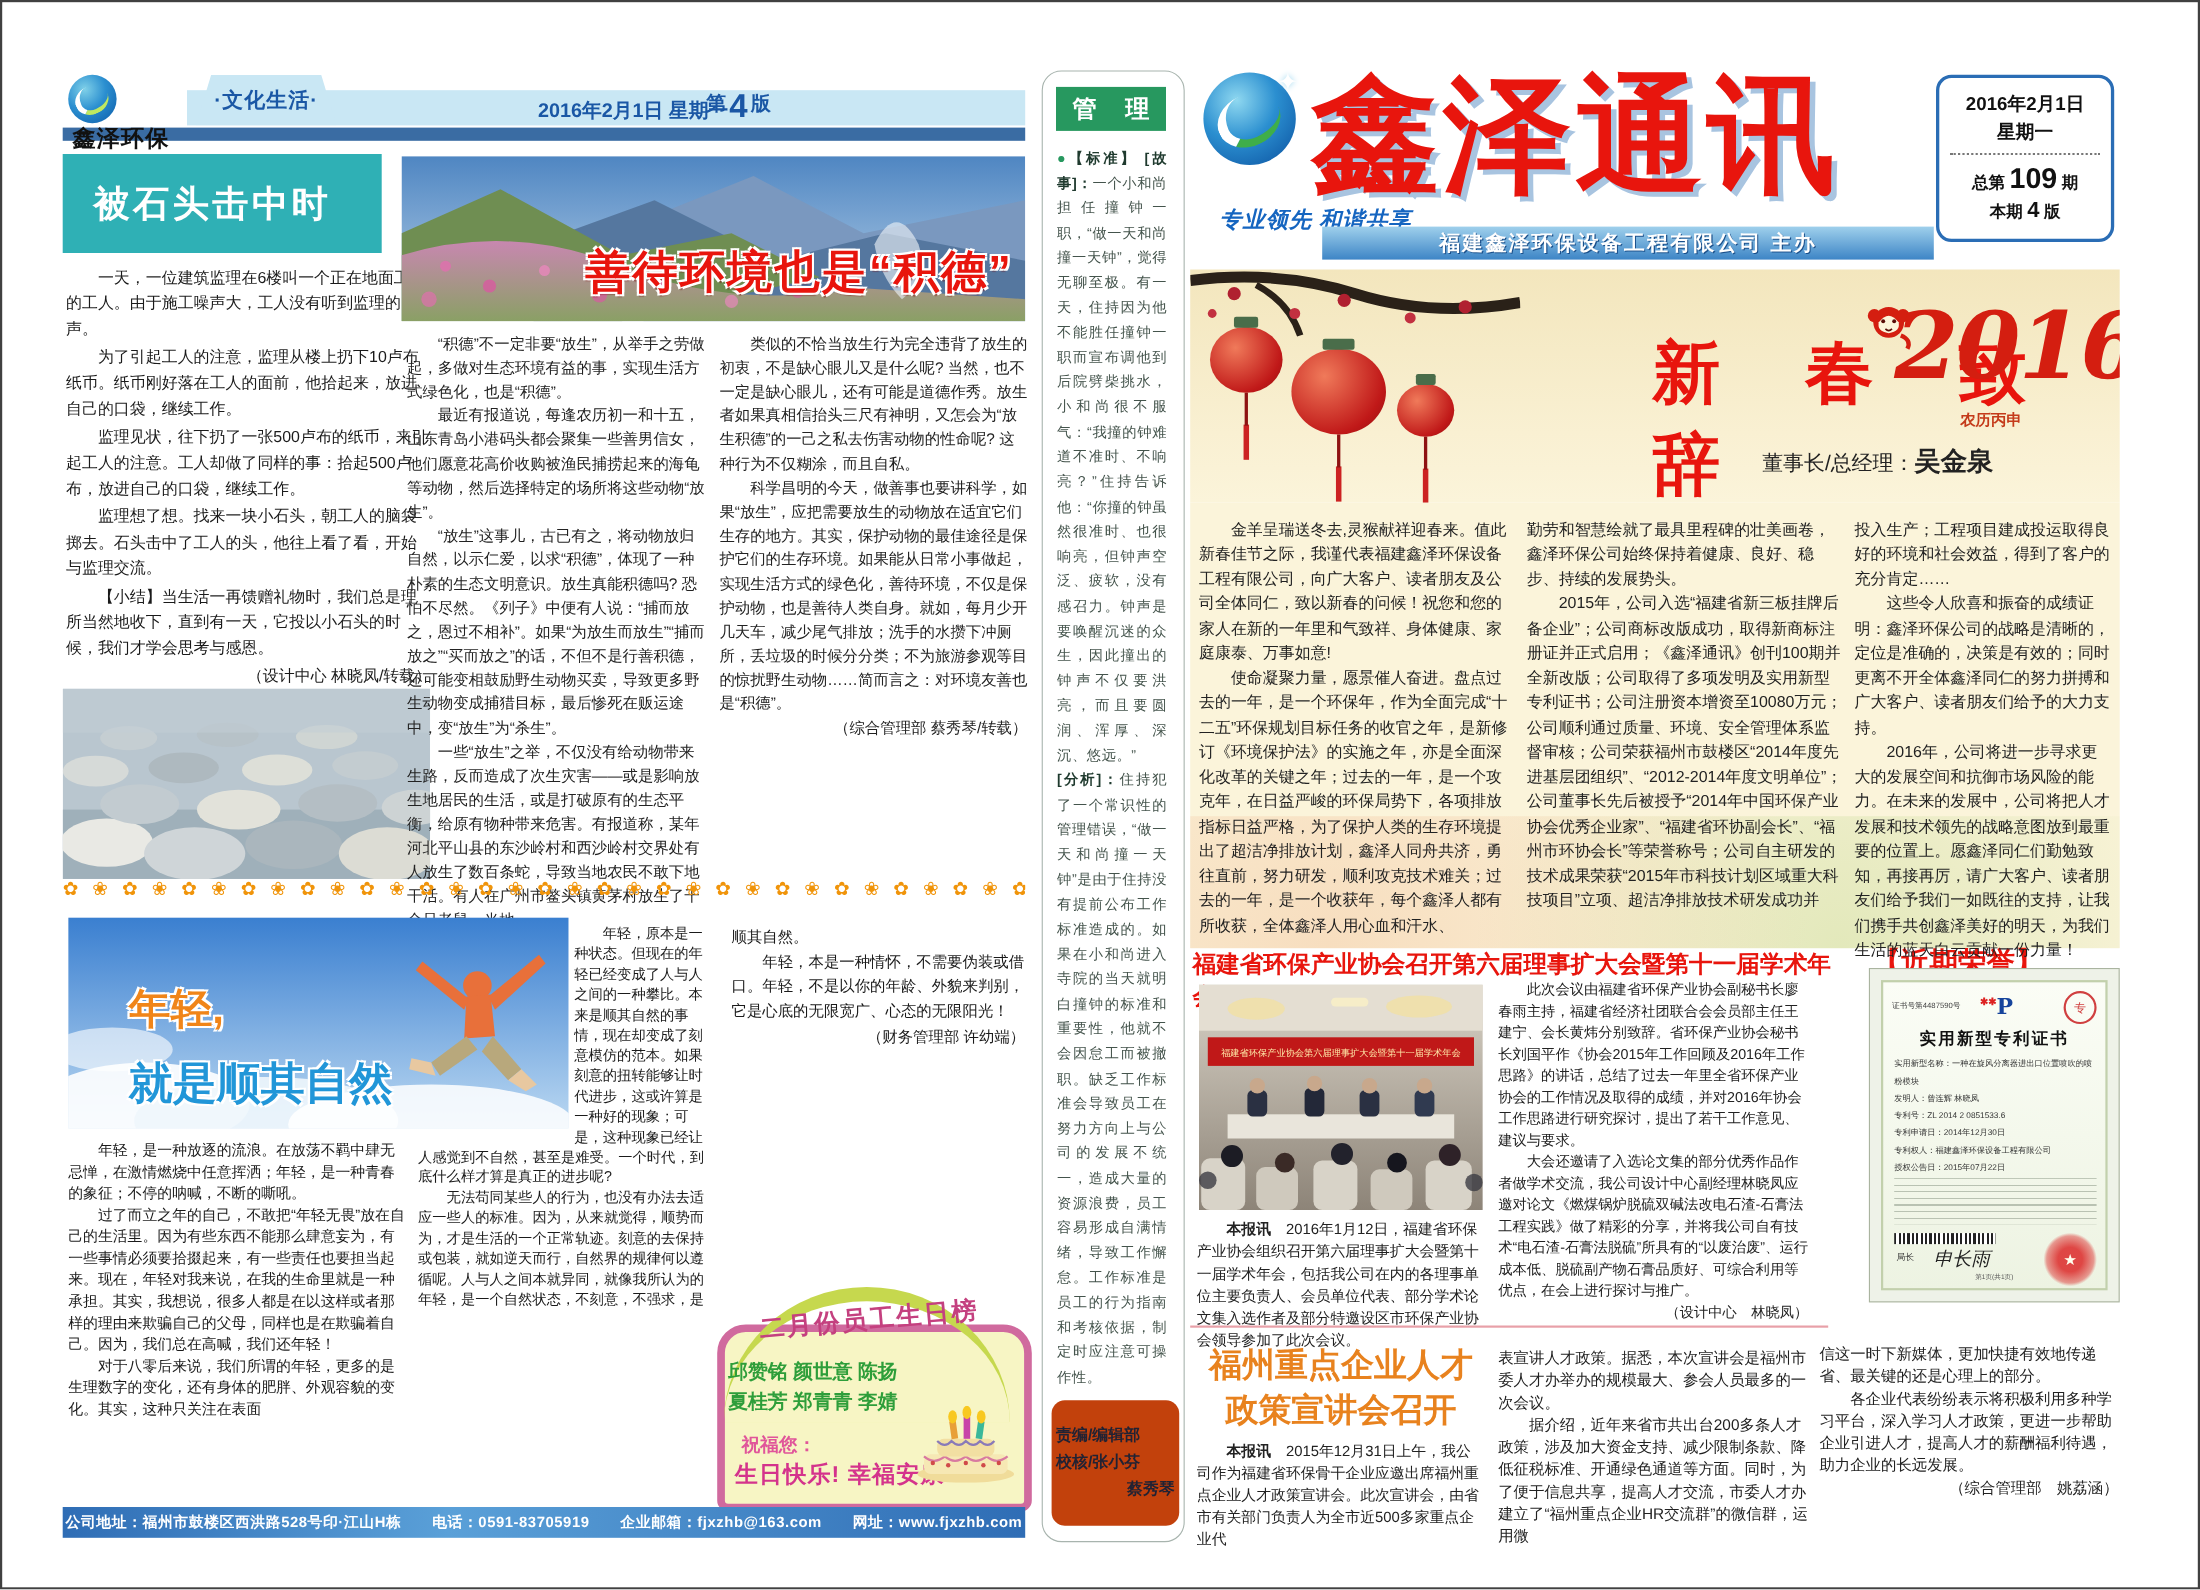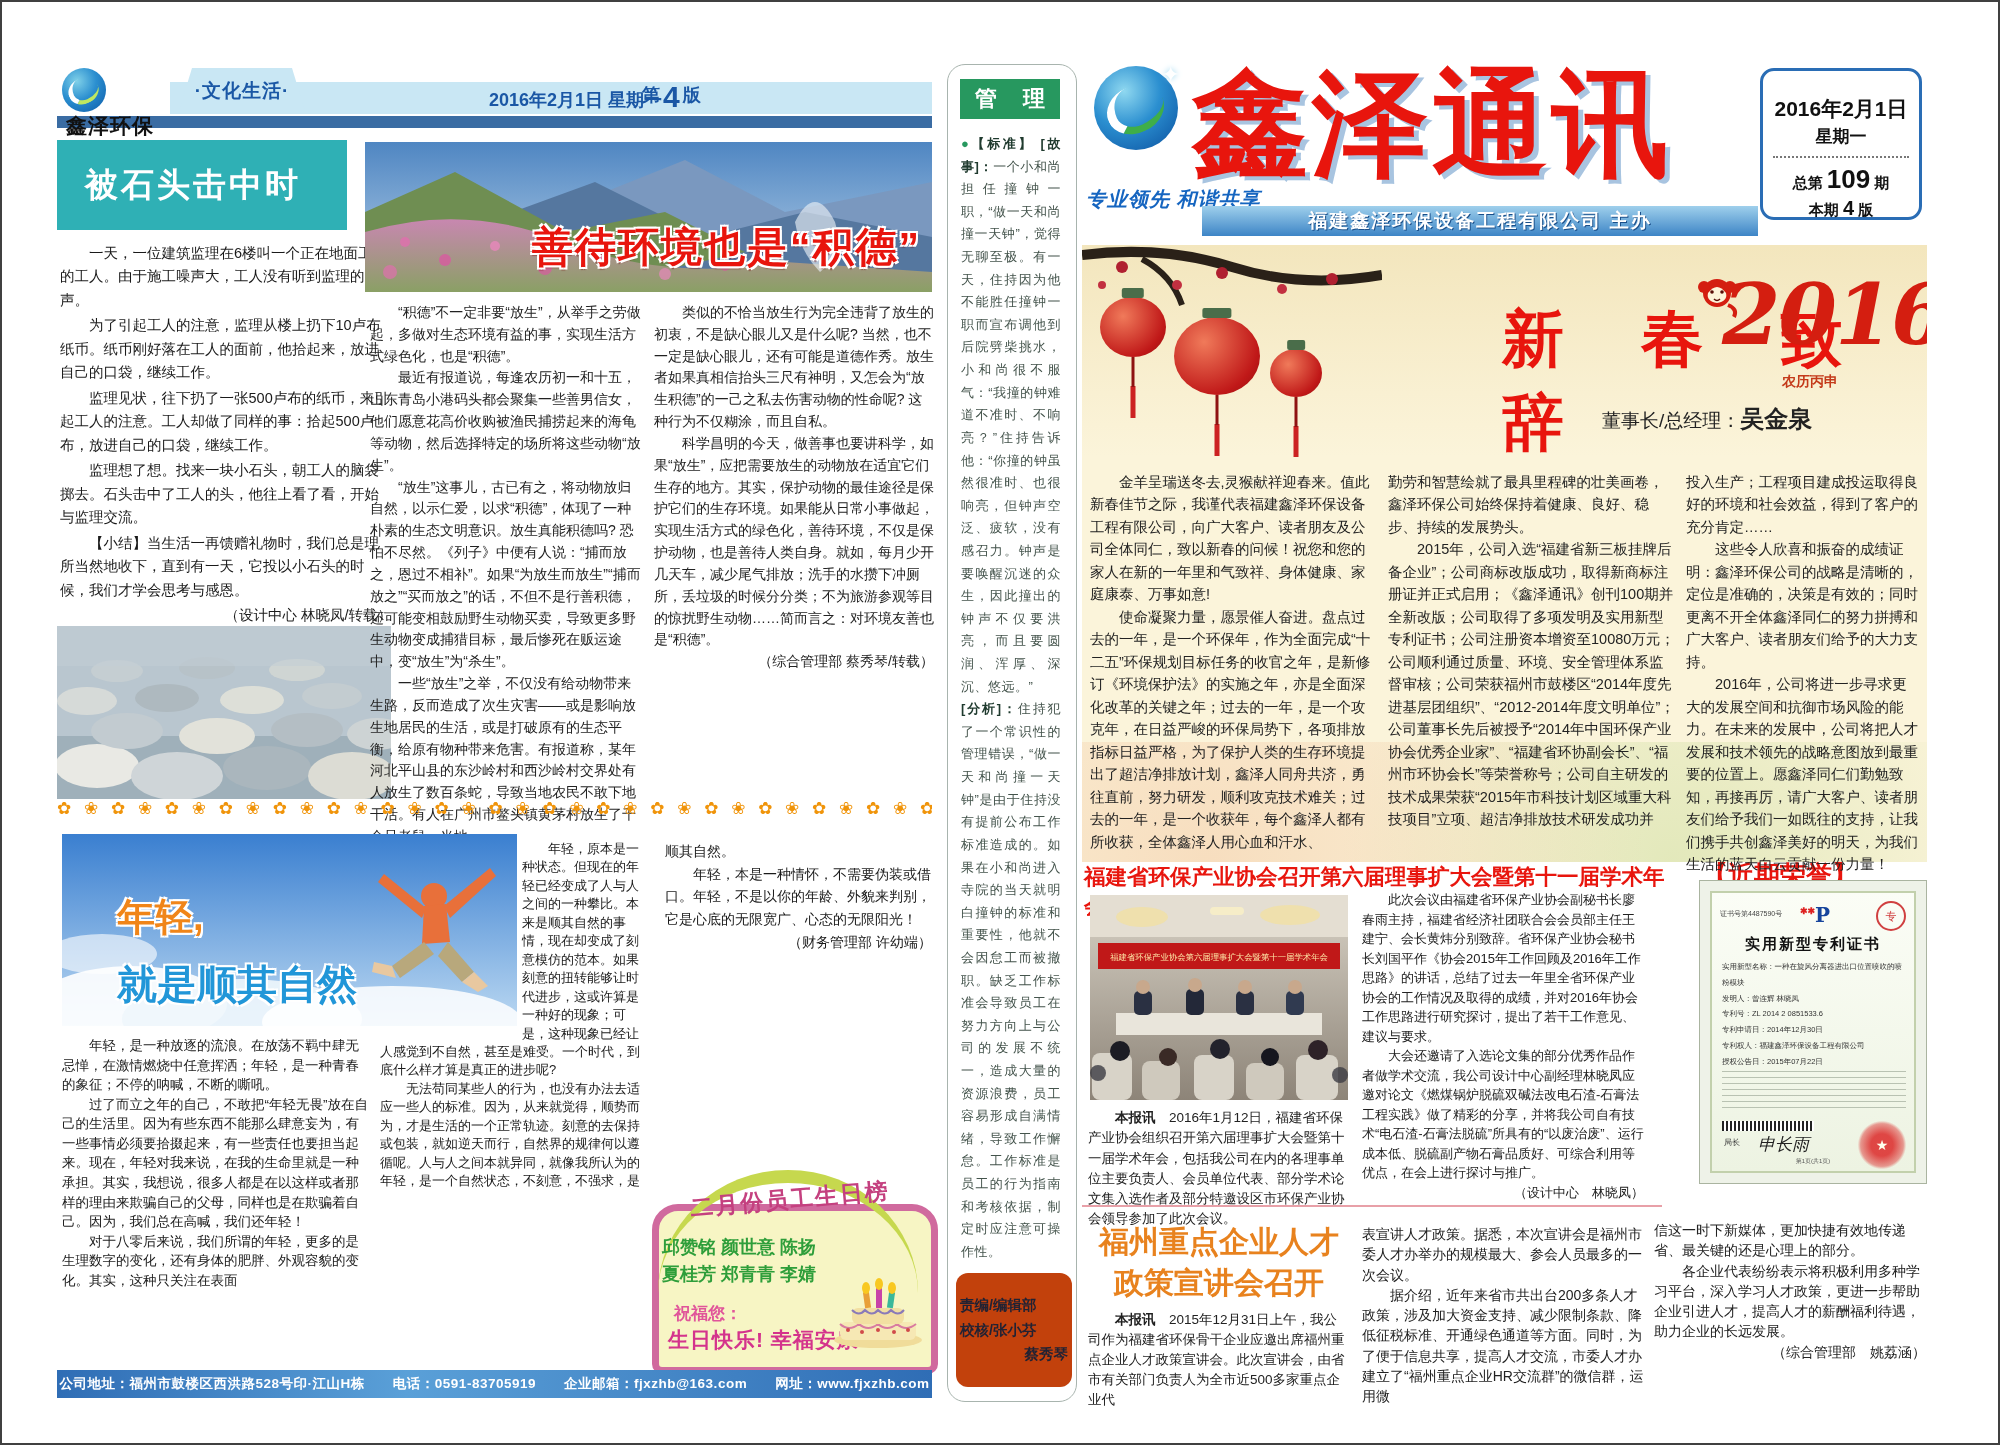--- a/index.html
+++ b/index.html
@@ -78,25 +78,25 @@
   .mgmt-body b{color:#1f3a2e;}
   .mgmt-dot{color:#27985f;}
   .mgmt-foot{position:absolute;left:8px;top:1208px;width:108px;background:#c2410c;border-radius:12px;padding:20px 4px;font-size:14.5px;font-weight:bold;color:#223;line-height:1.7;}
   .mgmt-foot .r{text-align:right;}
 
   
   .rp-logo{left:1092px;top:64px;width:92px;height:112px;}
   .rp-globe{width:84px;height:84px;border-radius:50%;background:radial-gradient(circle at 36% 30%,#8fd8f0 0%,#2b8fd0 45%,#0a4f9e 100%);position:relative;}
   .rp-globe::after{content:"";position:absolute;left:12px;top:20px;width:50px;height:40px;border-radius:50%;border-left:9px solid #ffffff;border-bottom:7px solid #3fae49;transform:rotate(-25deg);}
   .rp-spark{position:absolute;right:-2px;top:-4px;color:#fff;font-size:22px;text-shadow:0 0 6px #9fd8f0;}
-  .rp-slogan{left:1084px;top:184px;width:220px;color:#1565c0;font-weight:bold;font-size:20px;font-style:italic;letter-spacing:1px;}
+  .rp-slogan{left:1084px;top:184px;width:220px;color:#1565c0;font-weight:bold;font-size:20px;font-style:italic;letter-spacing:1px;text-align:center;}
   .rp-title{left:1190px;top:52px;width:560px;font-size:116px;font-weight:bold;color:#e8150d;letter-spacing:4px;line-height:1.2;
     font-family:"DejaVu Serif",serif;text-shadow:5px 4px 0 #a8c4e0;}
   .rp-info{left:1758px;top:66px;width:156px;height:146px;border:3px solid #2a6db5;border-radius:14px;background:#fff;text-align:center;color:#111;}
-  .rp-info .d1{margin-top:24px;font-size:21px;font-weight:bold;}
+  .rp-info .d1{margin-top:12px;font-size:17px;font-weight:bold;}
   .rp-info .d2{font-size:17px;font-weight:bold;margin-top:2px;}
   .rp-info .dots{margin:8px 10px 6px 10px;border-top:2px dotted #777;}
   .rp-info .big{font-size:26px;}
   .rp-info .mid{font-size:20px;}
   .rp-info .n1,.rp-info .n2{font-size:15px;font-weight:bold;margin-top:2px;}
   .rp-orgbar{left:1200px;top:204px;width:556px;height:30px;background:linear-gradient(180deg,#9fd0ec,#3d85c6);color:#fff;font-weight:bold;font-size:19px;
     display:flex;align-items:center;justify-content:center;letter-spacing:2px;text-shadow:1px 1px 0 #1a4f8a;}
 
   
   .ny-banner{left:1080px;top:243px;width:845px;height:212px;background:linear-gradient(180deg,#f3e6bd,#f9f0d2 70%,#fbf4da);overflow:hidden;}

